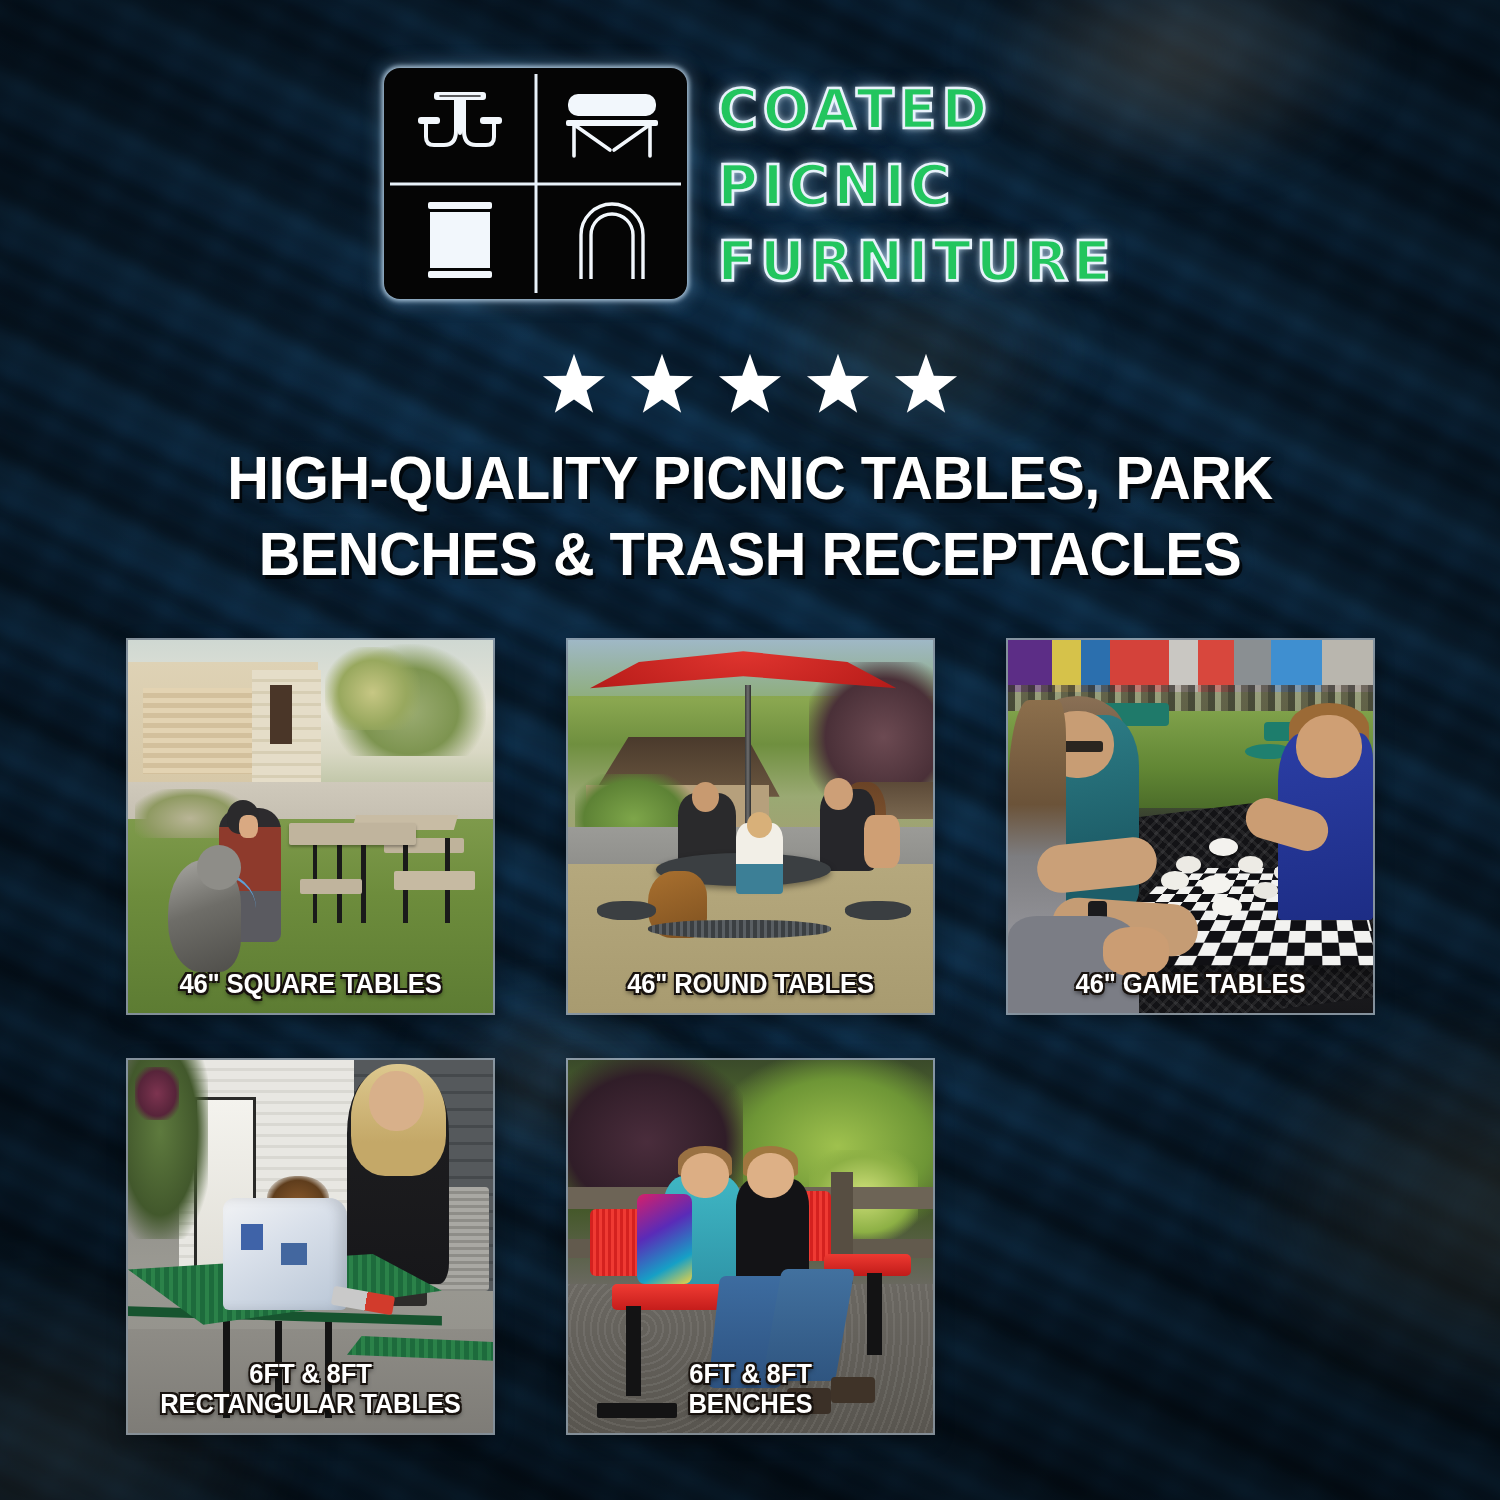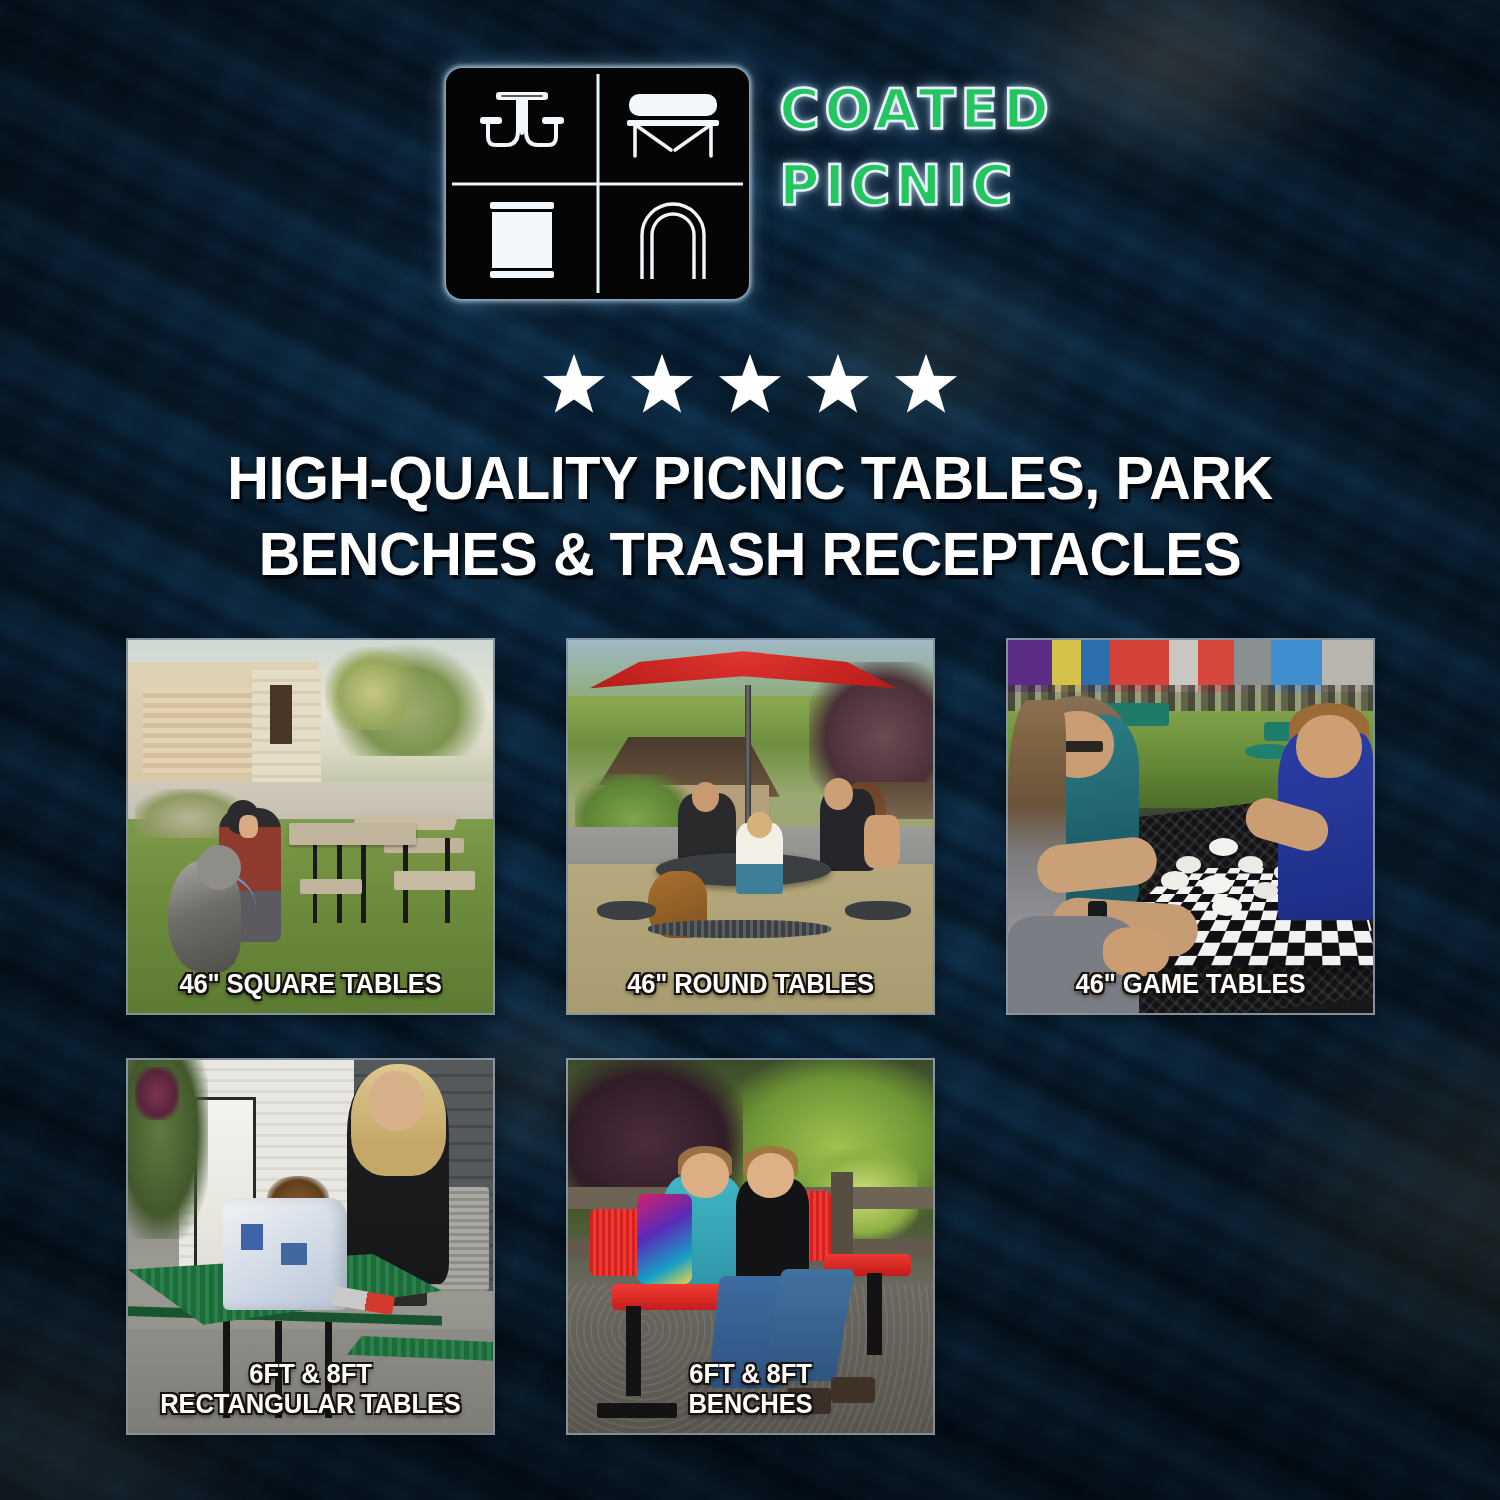--- a/index.html
+++ b/index.html
@@ -436,20 +436,21 @@
               <path d="M12 80 V36 A31 31 0 0 1 74 36 V80"></path>
               <path d="M22 80 V36 A21 21 0 0 1 64 36 V80"></path>
             </g>
           </svg>
         </div>
       </div>
 
       <div class="brand-text">
         <div class="brand-line">COATED</div>
         <div class="brand-line">PICNIC</div>
+        <div class="brand-line">FURNITURE</div>
       </div>
     </div>
 
     <div class="stars" id="stars"><span class="star"><svg width="68" height="66" viewBox="0 0 100 96">
             <polygon points="50.00,2.00 61.46,34.22 95.65,35.17 68.55,56.03 78.21,88.83 50.00,69.50 21.79,88.83 31.45,56.03 4.35,35.17 38.54,34.22" fill="#ffffff"></polygon>
           </svg></span><span class="star"><svg width="68" height="66" viewBox="0 0 100 96">
             <polygon points="50.00,2.00 61.46,34.22 95.65,35.17 68.55,56.03 78.21,88.83 50.00,69.50 21.79,88.83 31.45,56.03 4.35,35.17 38.54,34.22" fill="#ffffff"></polygon>
           </svg></span><span class="star"><svg width="68" height="66" viewBox="0 0 100 96">
             <polygon points="50.00,2.00 61.46,34.22 95.65,35.17 68.55,56.03 78.21,88.83 50.00,69.50 21.79,88.83 31.45,56.03 4.35,35.17 38.54,34.22" fill="#ffffff"></polygon>
           </svg></span><span class="star"><svg width="68" height="66" viewBox="0 0 100 96">

